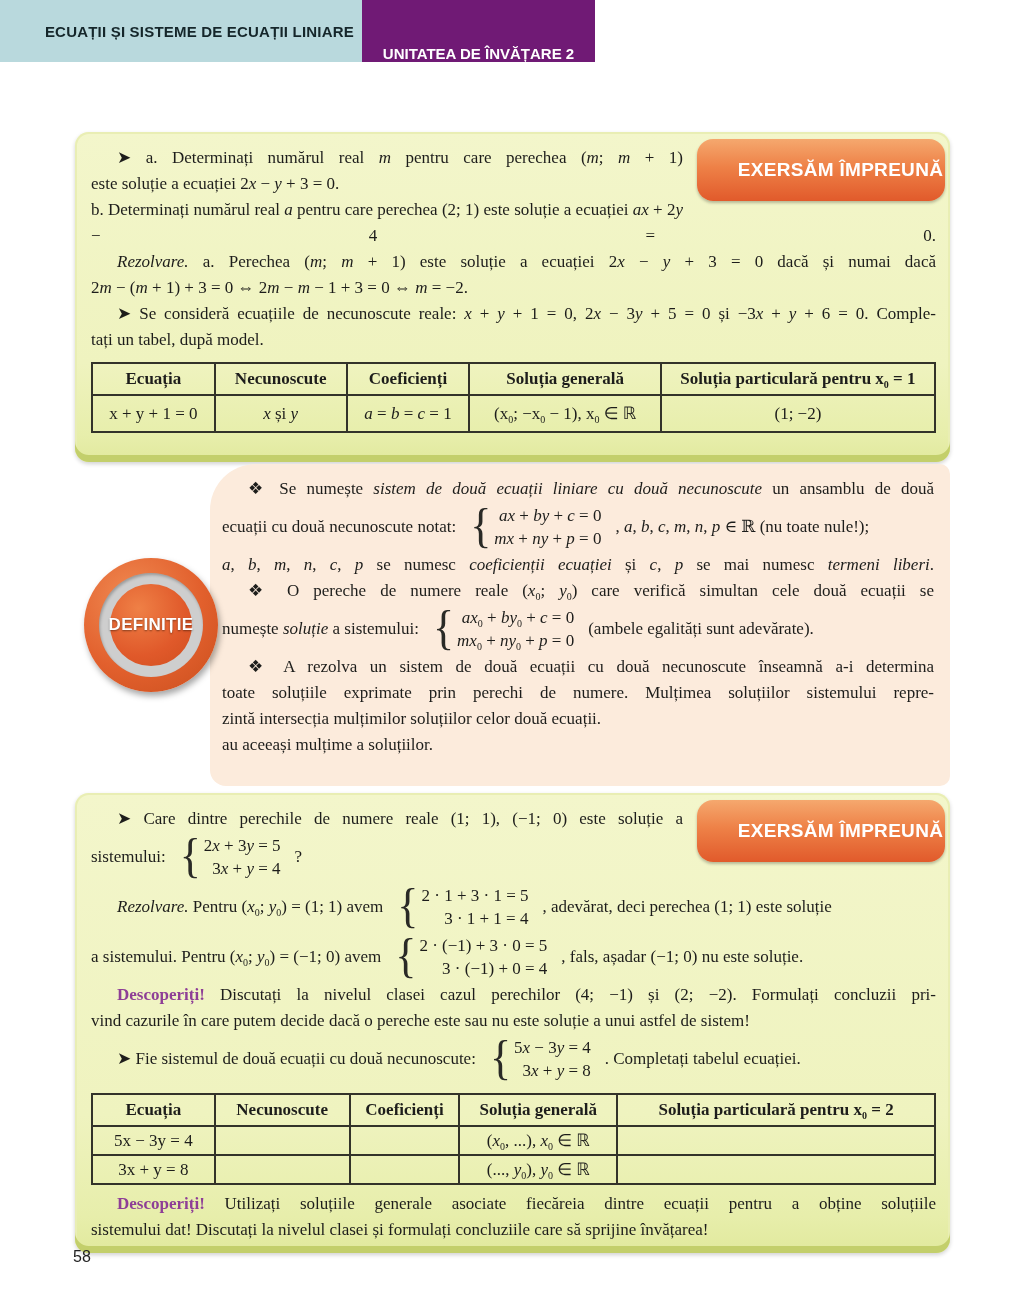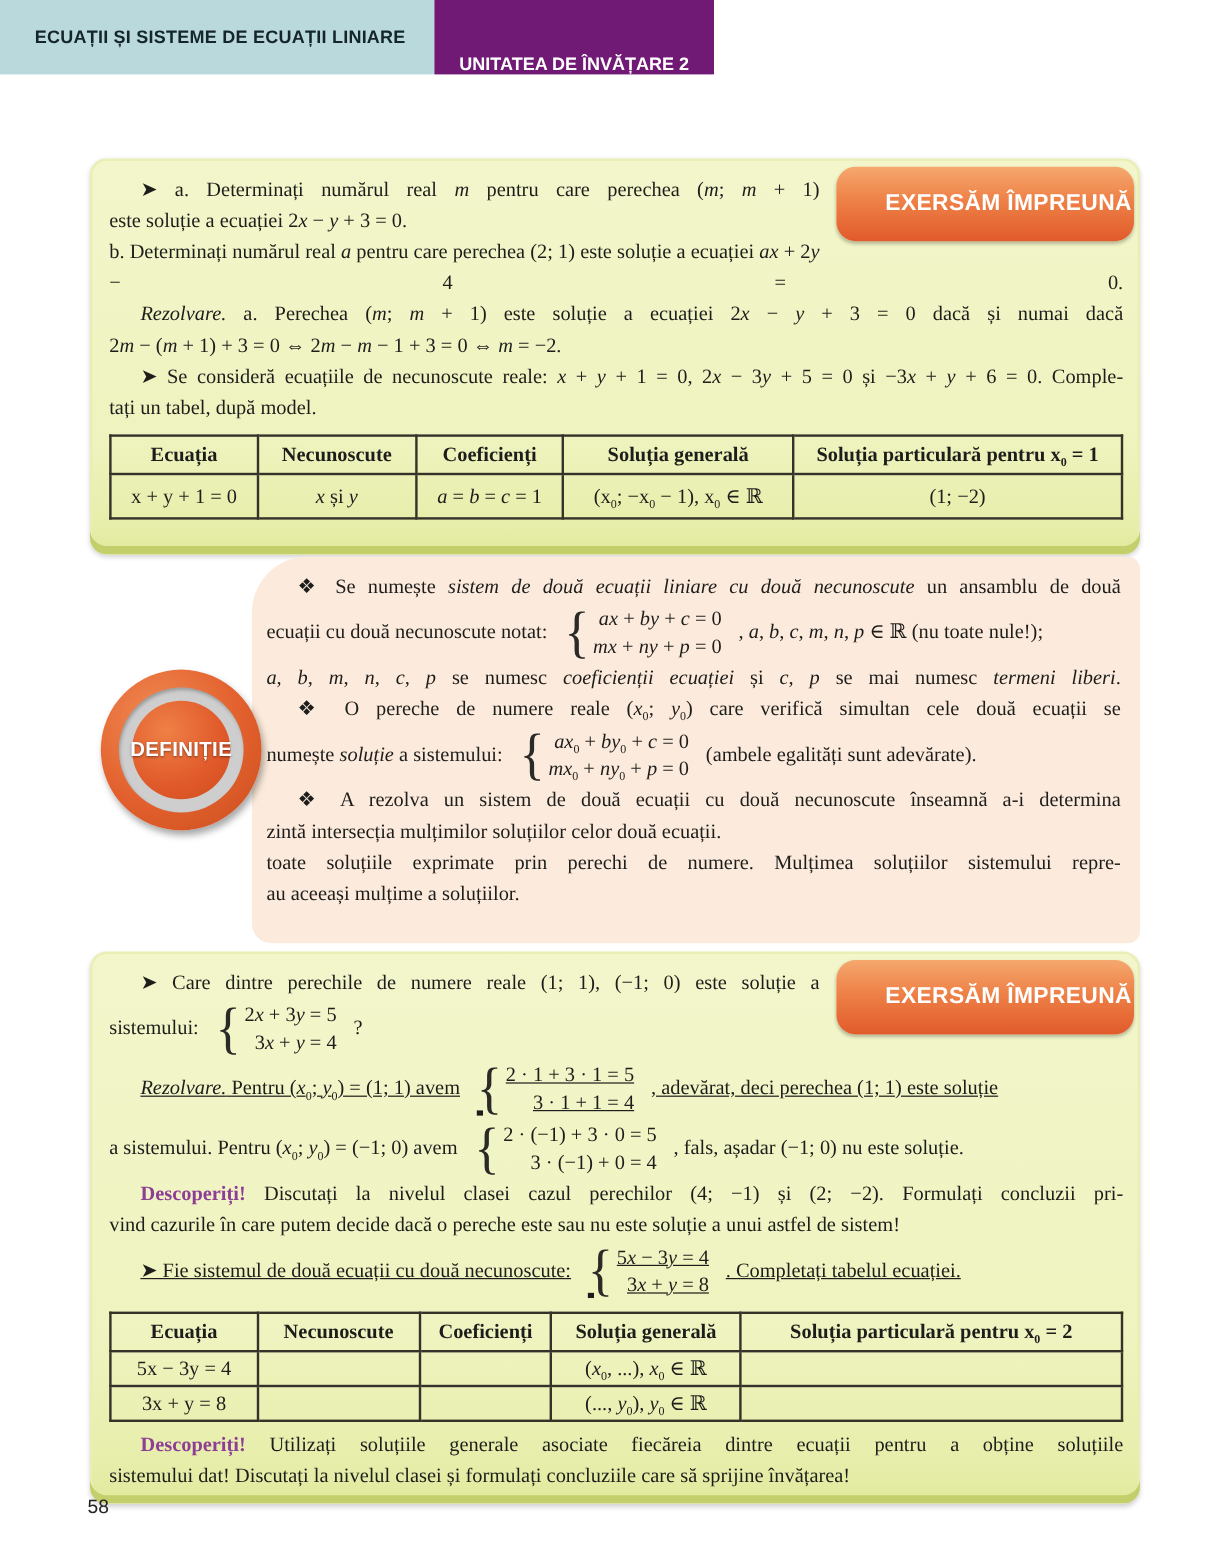--- a/index.html
+++ b/index.html
@@ -6,21 +6,21 @@
   html,body { margin:0; padding:0; }
   body {
     width:1024px; height:1298px; position:relative; background:#ffffff;
     font-family:"Liberation Serif","DejaVu Serif",serif; color:#1d1d1b; overflow:hidden;
   }
 
   
   .header { position:absolute; top:0; left:0; width:1024px; height:62px; display:flex; }
   .header-left {
     width:362px; height:62px; background:#b9d9dd; display:flex; align-items:center;
-    justify-content:flex-end; padding-right:24px;
+    justify-content:flex-end; padding-right:8px;
   }
   .header-left span {
     font-family:"Liberation Sans",sans-serif; font-weight:700; font-size:15px;
     color:#15262a; letter-spacing:.2px;
   }
   .header-right {
     width:233px; height:62px; background:#701a75; display:flex; align-items:flex-end; justify-content:center;
   }
   .header-right span {
     font-family:"Liberation Sans",sans-serif; font-weight:700; font-size:15px; color:#ffffff;
@@ -45,37 +45,37 @@
   .exersam span {
     font-family:"Liberation Sans",sans-serif; font-weight:700; font-size:19px;
     color:#fff; letter-spacing:.3px;margin-left:39px;
   }
 
   
   .ln { font-size:17px; line-height:26px; text-align:justify; }
   .ln.full { text-align-last:justify; }
   .indent { text-indent:26px; }
   .flexln { display:flex; align-items:center; gap:14px; text-align:right; }
-  .flexln.indent { text-indent:0; padding-left:26px;text-decoration:underline; }
+  .flexln.indent { text-indent:0; padding-left:26px; }
   .ln i { font-style:italic; }
   sub { font-size:10px; line-height:0; }
 
   .purple { color:#8e3e96; font-weight:700; }
 
   
   .system { display:inline-flex; align-items:center; margin:2px 0; }
   .system .brace {
     font-size:44px; line-height:1; transform:scaleY(1.08); margin-right:3px; color:#2a2a26;
     font-weight:400;
   }
   .system .eqs { display:flex; flex-direction:column; }
   .system .eq { font-size:17px; line-height:23px; white-space:nowrap; }
 
   
-  table { border-collapse:collapse; margin:9px auto 0 auto; }
+  table { border-collapse:collapse; margin:9px auto 0 auto;font-family:Liberation Serif, serif; }
   th,td { border:2px solid #33332a; font-size:17px; padding:2px 6px; text-align:center; }
   th { font-weight:700; height:32px; }
   #table1 td { height:37px; }
   #table2 td { height:29px; }
 
   
   .defpanel {
     position:absolute; left:210px; top:464px; width:740px; min-height:322px;
     background:#fcebdc; border-radius:46px 10px 10px 16px;
     padding:12px 16px 18px 12px;
@@ -178,22 +178,22 @@
     <span class="system">
       <span class="brace">{</span>
       <span class="eqs">
         <span class="eq"><i>ax</i><sub>0</sub> + <i>by</i><sub>0</sub> + <i>c</i> = 0</span>
         <span class="eq"><i>mx</i><sub>0</sub> + <i>ny</i><sub>0</sub> + <i>p</i> = 0</span>
       </span>
     </span>
     <span>(ambele egalități sunt adevărate).</span>
   </div>
   <div class="ln full indent">❖ A rezolva un sistem de două ecuații cu două necunoscute înseamnă a-i determina</div>
+  <div class="ln full">toate soluțiile exprimate prin perechi de numere. Mulțimea soluțiilor sistemului repre-</div>
   <div class="ln short">zintă intersecția mulțimilor soluțiilor celor două ecuații.</div>
-  <div class="ln full">toate soluțiile exprimate prin perechi de numere. Mulțimea soluțiilor sistemului repre-</div>
   <div class="ln short">au aceeași mulțime a soluțiilor.</div>
 </div>
 
 <div class="defcircle">
   <div class="ring">
     <div class="inner"></div>
   </div>
   <span class="label">DEFINIȚIE</span>
 </div>
 

